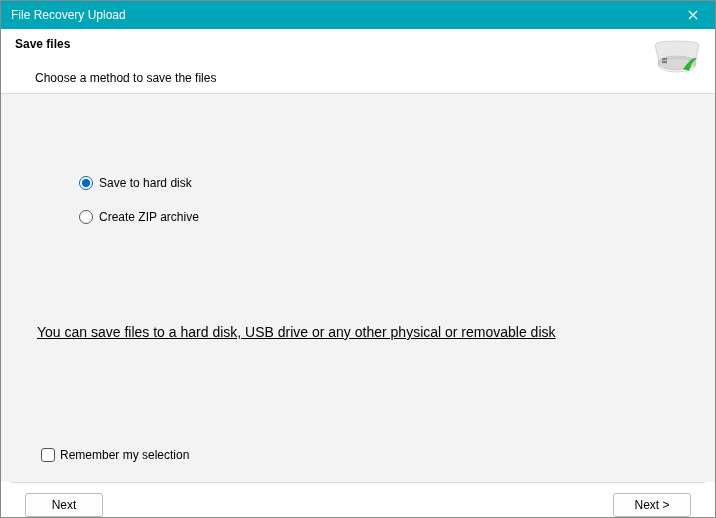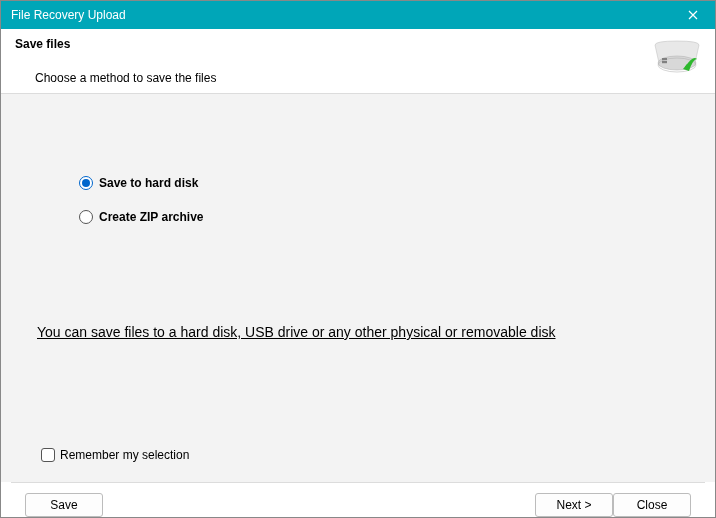--- a/index.html
+++ b/index.html
@@ -50,21 +50,20 @@
   }
   .options {
     padding-top: 82px;
     padding-left: 50px;
   }
   .radio-row {
     display: flex;
     align-items: flex-end;
     margin-bottom: 20px;
     cursor: pointer;
-    font-weight: bold;
   }
   .radio {
     width: 14px;
     height: 14px;
     border-radius: 50%;
     border: 1px solid #555;
     background: #fff;
     margin-right: 6px;
     display: flex;
     align-items: center;
@@ -175,22 +174,19 @@
   </div>
   <div class="hint">You can save files to a hard disk, USB drive or any other physical or removable disk</div>
   <div class="remember-row">
     <span class="checkbox"></span>
     <span>Remember my selection</span>
   </div>
 </div>
 
 <div class="footer">
   <div class="btn">
-    <span>Save</span>
+    <span>Next</span>
   </div>
   <div class="spacer"></div>
   <div class="btn">
     <span>Next &gt;</span>
   </div>
-  <div class="btn">
-    <span>Close</span>
-  </div>
 </div>
 
 </body></html>

